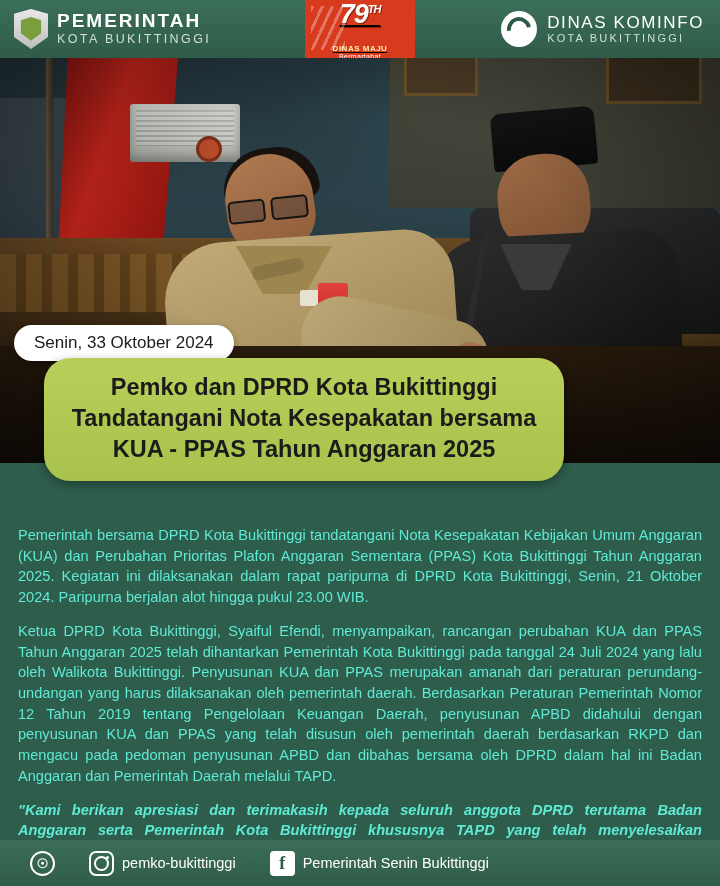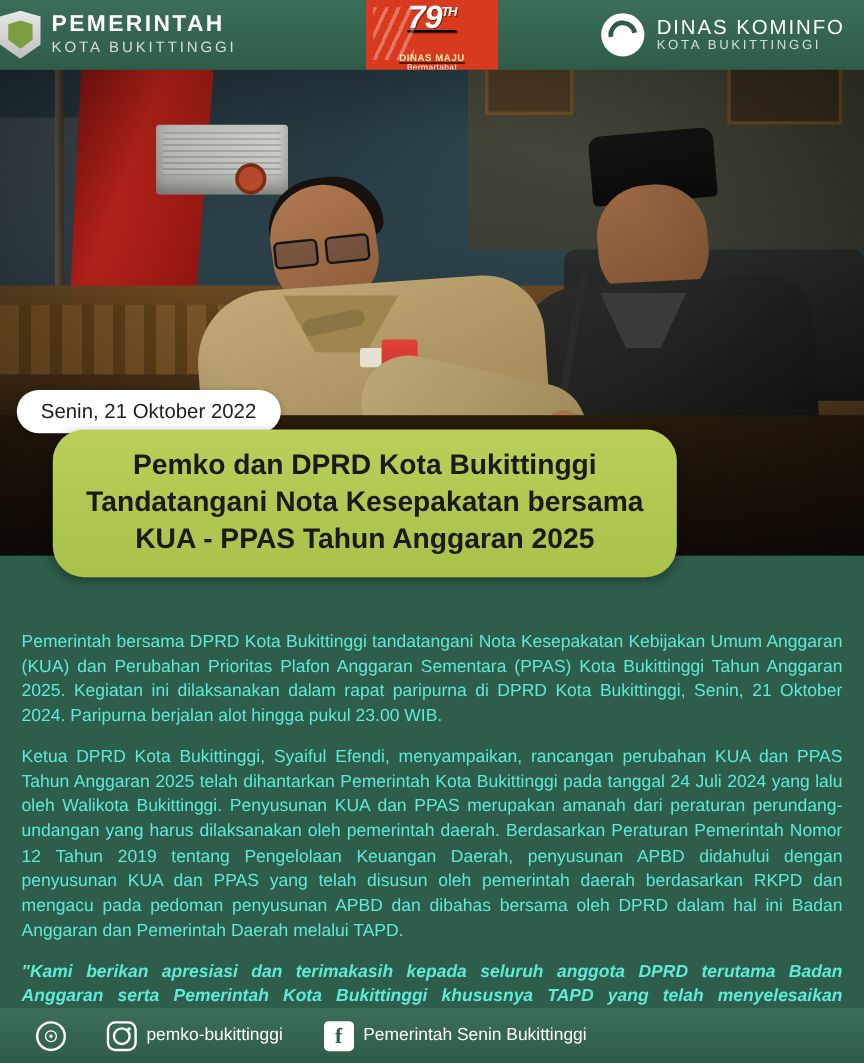--- a/index.html
+++ b/index.html
@@ -20,21 +20,21 @@
   .header {
     position: relative;
     height: 58px;
     background: linear-gradient(180deg, #3b6e58 0%, #2f5c49 100%);
     display: flex;
     align-items: center;
     z-index: 6;
   }
   .header-left {
     display: flex; align-items: center; gap: 9px;
-    width: 300px;
+    padding-left: 14px; width: 300px;
   }
   .crest {
     width: 34px; height: 40px;
     background: linear-gradient(180deg,#e8e8e8 0%, #bfbfbf 100%);
     clip-path: polygon(50% 0%, 100% 12%, 100% 70%, 50% 100%, 0% 70%, 0% 12%);
     position: relative;
     display: flex; align-items: center; justify-content: center;
   }
   .crest::after {
     content: "";
@@ -422,21 +422,21 @@
     <div class="p1-badge"></div>
     <div class="p1-arm"></div>
     <div class="p1-hand"></div>
 
     <div class="paper pa1"></div>
     <div class="paper pa2"></div>
     <div class="table-front"></div>
     <div class="photo-vignette"></div>
   </div>
 
-  <div class="date-pill">Senin, 21 Oktober 2022</div>
+  <div class="date-pill">Senin, 33 Oktober 2024</div>
 
   <div class="headline">
     <h1>Pemko dan DPRD Kota Bukittinggi Tandatangani Nota Kesepakatan bersama  KUA - PPAS Tahun Anggaran 2025</h1>
   </div>
 
   <div class="body">
     <p>Pemerintah bersama DPRD Kota Bukittinggi tandatangani Nota Kesepakatan Kebijakan Umum Anggaran (KUA) dan Perubahan Prioritas Plafon Anggaran Sementara (PPAS) Kota Bukittinggi Tahun Anggaran 2025. Kegiatan ini dilaksanakan dalam rapat paripurna di DPRD Kota Bukittinggi, Senin, 21 Oktober 2024. Paripurna berjalan alot hingga pukul 23.00 WIB.</p>
     <p>Ketua DPRD Kota Bukittinggi, Syaiful Efendi, menyampaikan, rancangan perubahan KUA dan PPAS Tahun Anggaran 2025 telah dihantarkan Pemerintah Kota Bukittinggi pada tanggal 24 Juli 2024 yang lalu oleh Walikota Bukittinggi. Penyusunan KUA dan PPAS merupakan amanah dari peraturan perundang-undangan yang harus dilaksanakan oleh pemerintah daerah. Berdasarkan Peraturan Pemerintah Nomor 12 Tahun 2019 tentang Pengelolaan Keuangan Daerah, penyusunan APBD didahului dengan penyusunan KUA dan PPAS yang telah disusun oleh pemerintah daerah berdasarkan RKPD dan mengacu pada pedoman penyusunan APBD dan dibahas bersama oleh DPRD dalam hal ini Badan Anggaran dan Pemerintah Daerah melalui TAPD.</p>
     <p class="quote">"Kami berikan apresiasi dan terimakasih kepada seluruh anggota DPRD terutama Badan Anggaran serta Pemerintah Kota Bukittinggi khususnya TAPD yang telah menyelesaikan pembahasan KUA - PPAS APBD Tahun Anggaran 2025. Dengan semangat yang luar biasa dan tidak kenal waktu berupaya menuntaskan pembahasan demi penyelesaian pembahasan KUA - PPAS APBD Tahun Anggaran 2025 ini, sehingga dapat disampaikan dalam rapat paripurna pada hari ini,"</p>
   </div>

